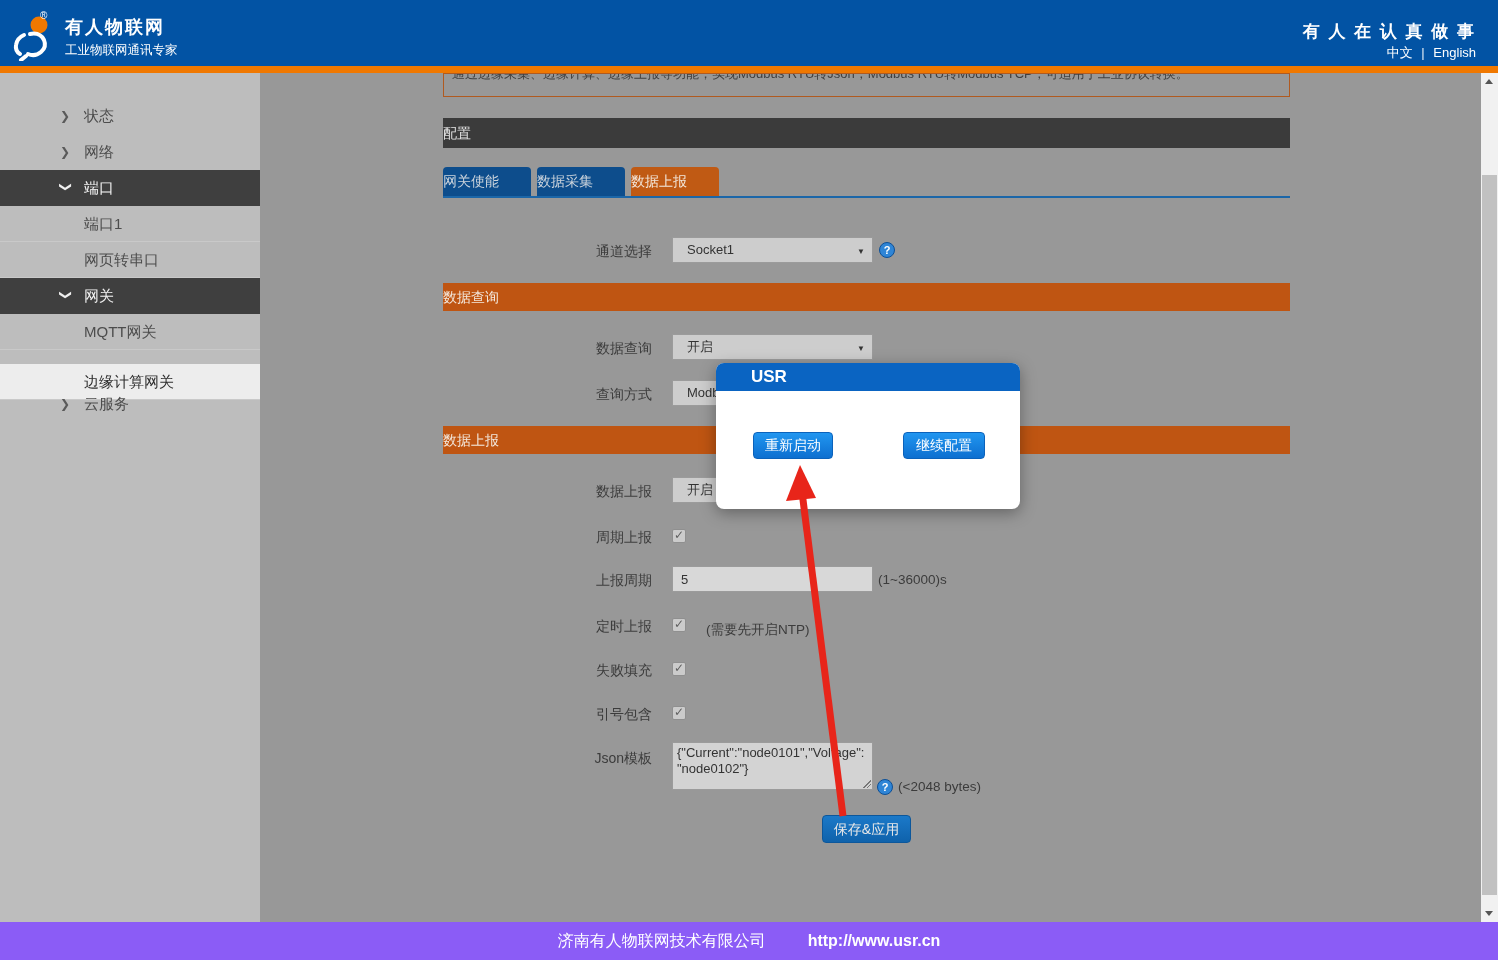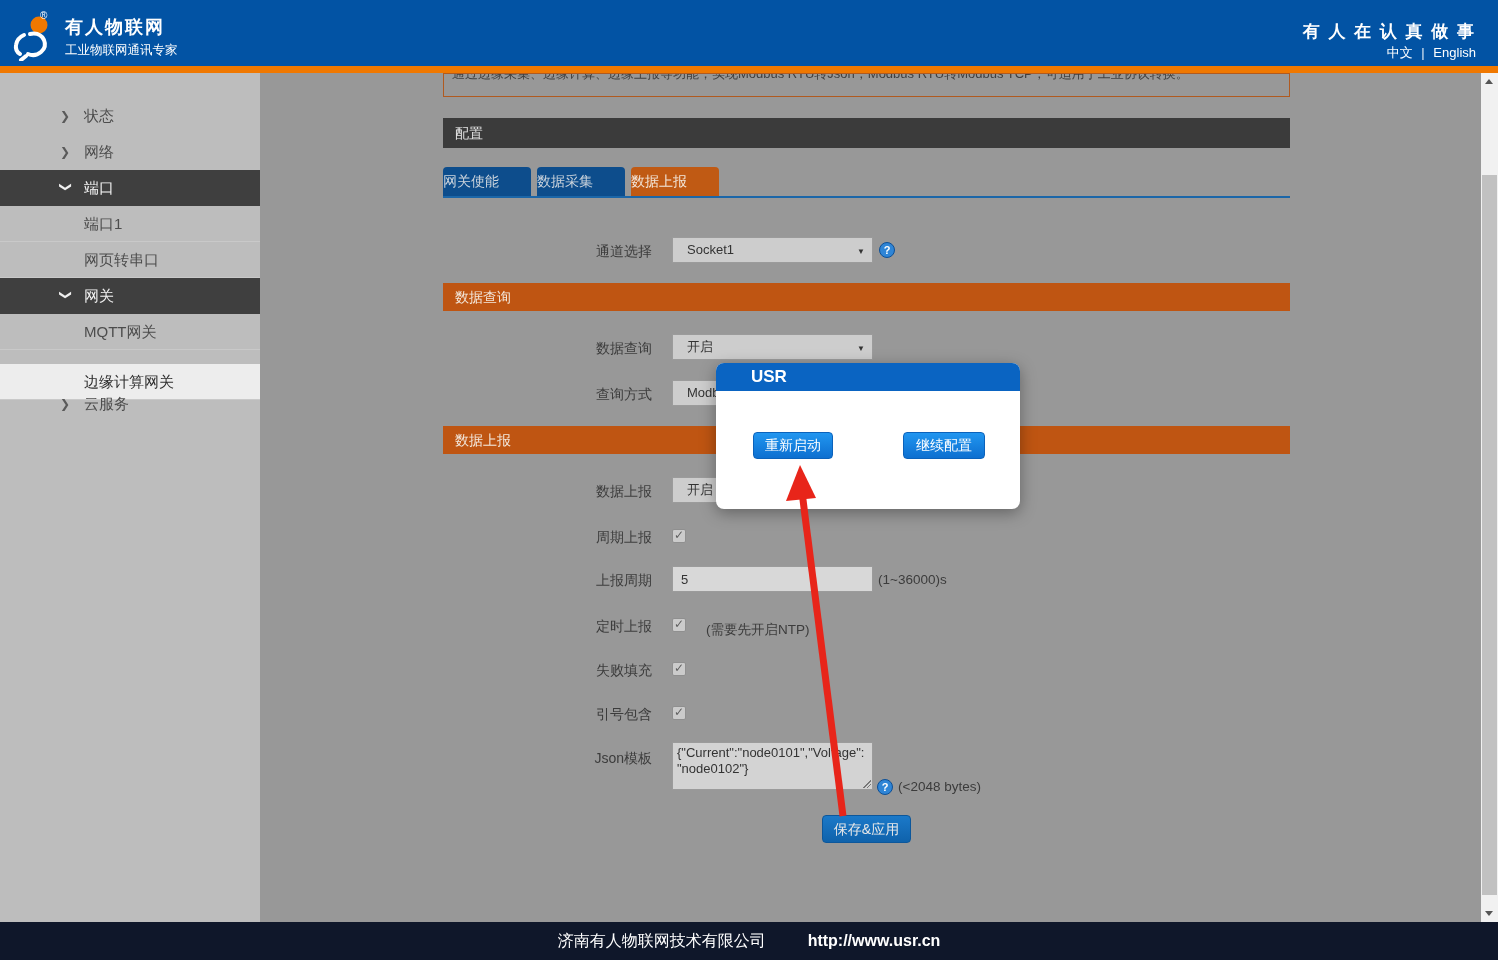--- a/index.html
+++ b/index.html
@@ -27,21 +27,21 @@
   .side-item.sub { background:#bdbdbd; border-bottom:1px solid #c9c9c9; }
   .side-item.selected { background:#ededed; color:#2e2e2e; }
   .chev { position:absolute; left:60px; top:0; width:16px; height:36px; }
   .chev::before { content:"❯"; position:absolute; left:0; top:0; line-height:36px; font-size:12px; color:#5a5a5a; }
   .dark .chev::before { color:#f0f0f0; transform:rotate(90deg); transform-origin:6px 18px; }
 
   
   .content { position:absolute; left:260px; top:73px; width:1221px; height:849px; background:#989898; overflow:hidden; }
   .info-box { position:absolute; left:183px; top:0px; width:847px; height:24px; border:1px solid #b05a20; overflow:hidden; }
   .info-box .clip { margin-top:-9px; padding-left:8px; font-size:13px; color:#3f3f3f; white-space:nowrap; }
-  .bar { position:absolute; left:183px; width:847px; height:28px; line-height:28px; padding-left:12px; font-size:14px; }
+  .bar { position:absolute; left:183px; width:847px; height:28px; line-height:28px; font-size:14px; }
   .bar.dark { top:45px; height:30px; line-height:30px; background:#3b3b3b; color:#e3e3e3; }
   .bar.orange { background:#bf5512; color:#f3e8dd; }
   .tabs { position:absolute; left:183px; top:94px; height:29px; }
   .tab { position:absolute; top:0; width:88px; height:29px; line-height:29px; text-align:left; font-size:14px; border-radius:4px 4px 0 0; cursor:pointer; }
   .tab.inactive { background:#0d4d8c; color:#ccd4dc; }
   .tab.active { background:#c05a14; color:#f2e6da; }
   .tab-underline { position:absolute; left:183px; top:123px; width:847px; height:2px; background:#1b66a8; }
 
   .flabel { position:absolute; width:150px; text-align:right; font-size:14px; color:#3c3c3c; }
   .select { position:absolute; width:201px; height:26px; background:#cdcdcd; border:1px solid #9b9b9b; font-size:13px; color:#333; line-height:24px; padding-left:14px; cursor:pointer; }
@@ -71,21 +71,21 @@
   
   .scrollbar { position:absolute; right:0; top:73px; width:17px; height:849px; background:#f1f1f1; z-index:6; }
   .sb-arrow { position:absolute; left:0; width:17px; height:17px; cursor:pointer; }
   .sb-arrow.up { top:0; }
   .sb-arrow.down { bottom:0; }
   .sb-arrow.up::before { content:""; position:absolute; left:4px; top:6px; border-left:4px solid transparent; border-right:4px solid transparent; border-bottom:5px solid #555; }
   .sb-arrow.down::before { content:""; position:absolute; left:4px; top:6px; border-left:4px solid transparent; border-right:4px solid transparent; border-top:5px solid #555; }
   .sb-thumb { position:absolute; left:1px; top:102px; width:15px; height:720px; background:#c1c1c1; cursor:pointer; }
 
   
-  .footer { position:absolute; left:0; top:922px; width:1498px; height:38px; background:#0f172a; z-index:5; display:flex; align-items:center; justify-content:center; gap:42px; }
+  .footer { position:absolute; left:0; top:922px; width:1498px; height:38px; background:#8b5cf6; z-index:5; display:flex; align-items:center; justify-content:center; gap:42px; }
   .footer .company { color:#fff; font-size:16px; }
   .footer .url { color:#fff; font-size:16px; font-weight:600; cursor:pointer; }
 </style>
 </head>
 <body>
 
 <div id="app">
 
   <div class="header">
     <svg class="logo" viewBox="0 0 48 48">

